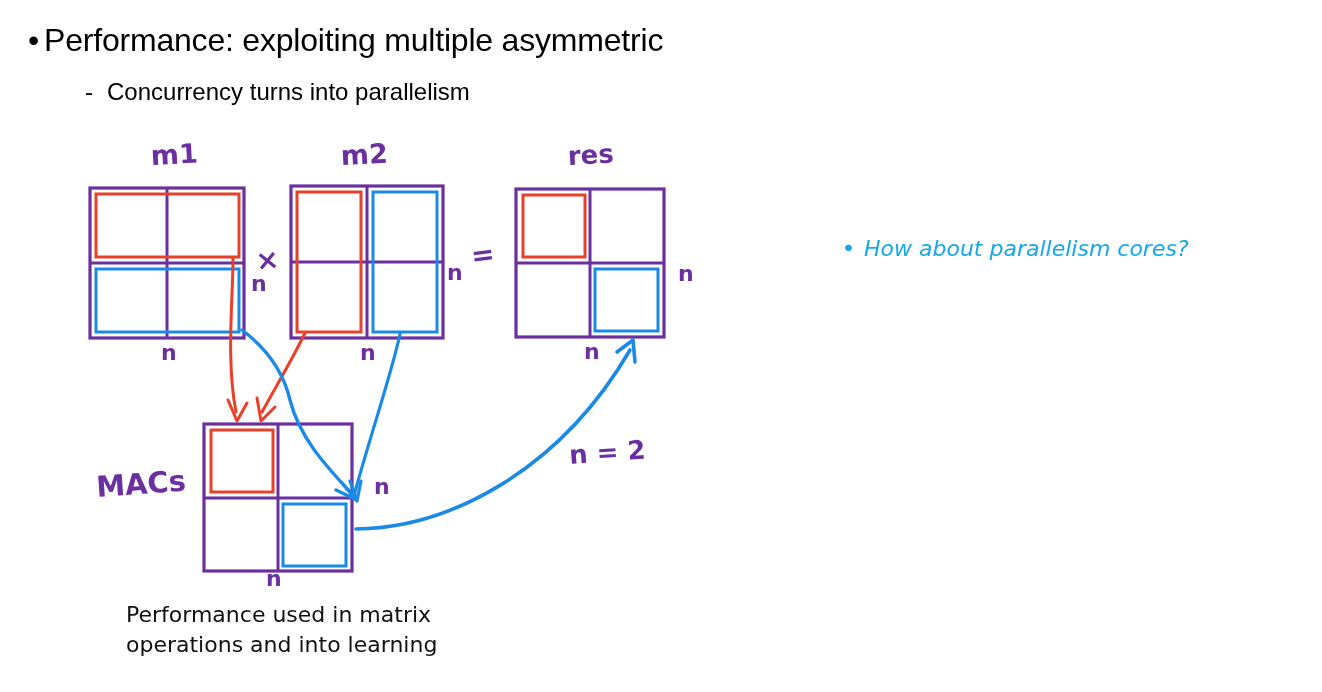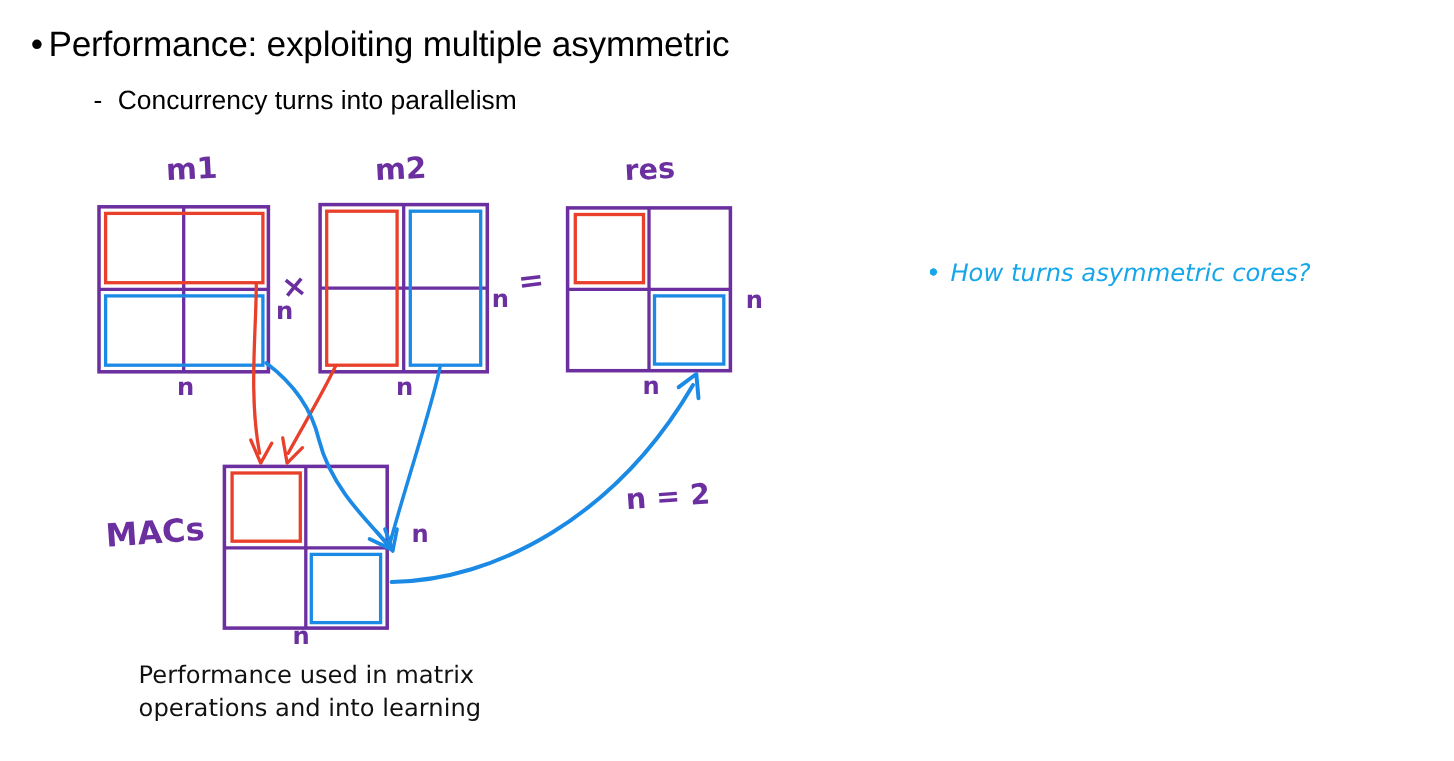--- a/index.html
+++ b/index.html
@@ -123,21 +123,21 @@
     <span class="dash">-</span><span>Concurrency turns into parallelism</span>
   </div>
 
   <div id="questions">
     <ul>
       <li>
         <span class="qdot">•</span>
       </li>
       <li>
         <span class="qdot">•</span>
-        <span>How turns asymmetric cores?</span>
+        <span>How about parallelism cores?</span>
       </li>
     </ul>
   </div>
 
   <div id="caption">
     <div>Performance used in matrix</div>
     <div>operations and into learning</div>
   </div>
 
   <svg id="drawing" viewBox="0 0 1322 692">

